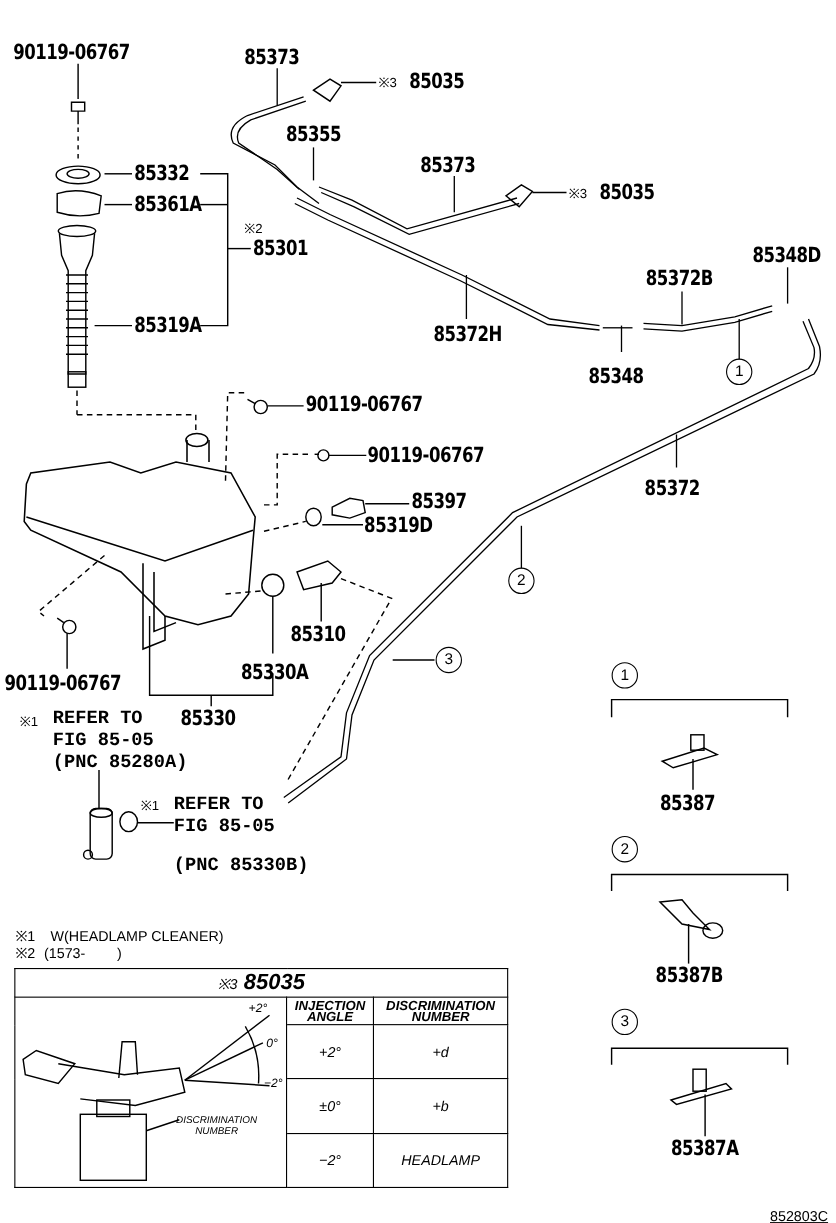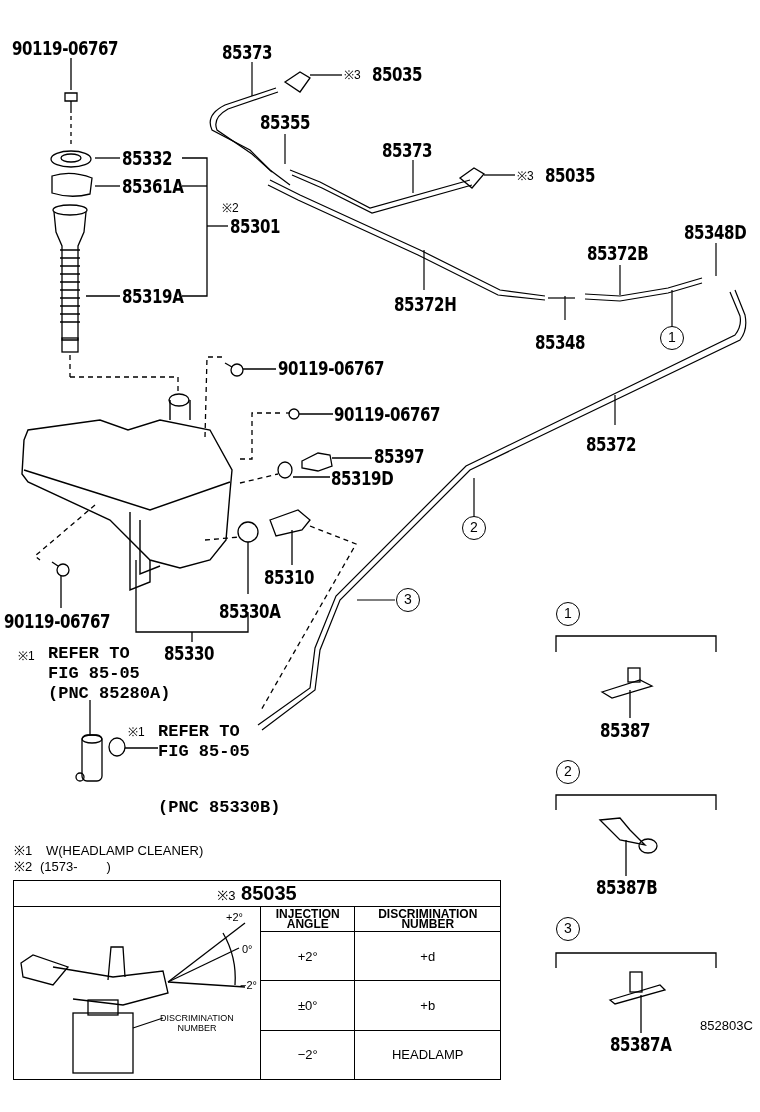--- a/index.html
+++ b/index.html
@@ -3,27 +3,27 @@
 <meta charset="utf-8">
 <style>
   html,body{margin:0;padding:0;background:#fff;}
   body{width:760px;height:1112px;position:relative;overflow:hidden;font-family:"DejaVu Sans",sans-serif;color:#000;}
   svg.diagram{position:absolute;left:0;top:0;width:760px;height:1112px;}
   .lbl{position:absolute;font-family:"DejaVu Sans Condensed","DejaVu Sans",sans-serif;font-weight:bold;font-size:19px;line-height:20px;white-space:nowrap;letter-spacing:-0.5px;transform:scaleX(0.88);transform-origin:left top;}
   .ref{position:absolute;font-family:"Liberation Mono",monospace;font-weight:bold;font-size:17px;line-height:19px;white-space:pre;}
   .note{position:absolute;font-family:"Liberation Sans",sans-serif;font-size:13px;line-height:16px;white-space:pre;}
   .mark{font-size:12px;font-weight:normal;}
   .circ{position:absolute;width:24px;height:24px;border:1.6px solid #000;border-radius:50%;box-sizing:border-box;font-family:"Liberation Sans",sans-serif;font-size:14px;line-height:21px;text-align:center;background:#fff;}
-  table.spec{position:absolute;left:13px;top:880px;width:488px;border-collapse:collapse;font-family:"Liberation Sans",sans-serif;}
+  table.spec{position:absolute;left:13px;top:880px;width:449px;border-collapse:collapse;font-family:"Liberation Sans",sans-serif;font-style:italic;}
   table.spec td{border:1.5px solid #000;text-align:center;padding:0;}
   .spec-title{height:25px;font-weight:bold;font-size:20px;}
   .spec-title .mk{font-size:13px;font-weight:normal;}
   .hdr{font-size:12px;font-weight:bold;line-height:10px;height:24px;margin-top:42px;}
   .cell{font-size:13px;height:48px;}
-  .figno{position:absolute;left:700px;top:1018px;font-family:"Liberation Sans",sans-serif;font-size:13px;}
+  .figno{position:absolute;left:700px;top:1098px;font-family:"Liberation Sans",sans-serif;font-size:13px;text-decoration:underline;}
 </style>
 </head>
 <body>
 
 <svg class="diagram" viewBox="0 0 760 1112" fill="none" stroke="#000" stroke-width="1.3">
 
   <g>
     <line x1="71" y1="58" x2="71" y2="90"></line>
     <path d="M65 93 L77 93 L77 101 L65 101 Z"></path>
     <line x1="71" y1="101" x2="71" y2="113"></line>
@@ -215,21 +215,21 @@
 <div>
   <div class="note mark" style="left:18px;top:648px">※1</div>
   <div class="ref" style="left:48px;top:644px">REFER TO</div>
   <div class="ref" style="left:48px;top:664px">FIG 85-05</div>
   <div class="ref" style="left:48px;top:684px">(PNC 85280A)</div>
 </div>
 <div>
   <div class="note mark" style="left:128px;top:724px">※1</div>
   <div class="ref" style="left:158px;top:722px">REFER TO</div>
   <div class="ref" style="left:158px;top:742px">FIG 85-05</div>
-  <div class="ref" style="left:158px;top:798px">(PNC 85330B)</div>
+  <div class="ref" style="left:158px;top:778px">(PNC 85330B)</div>
 </div>
 
 <div>
   <div class="note" style="left:14px;top:843px">※1</div>
   <div class="note" style="left:46px;top:843px">W(HEADLAMP CLEANER)</div>
   <div class="note" style="left:14px;top:859px">※2</div>
   <div class="note" style="left:40px;top:859px">(1573-        )</div>
 </div>
 
 <div class="circ" style="left:556px;top:602px">1</div>

